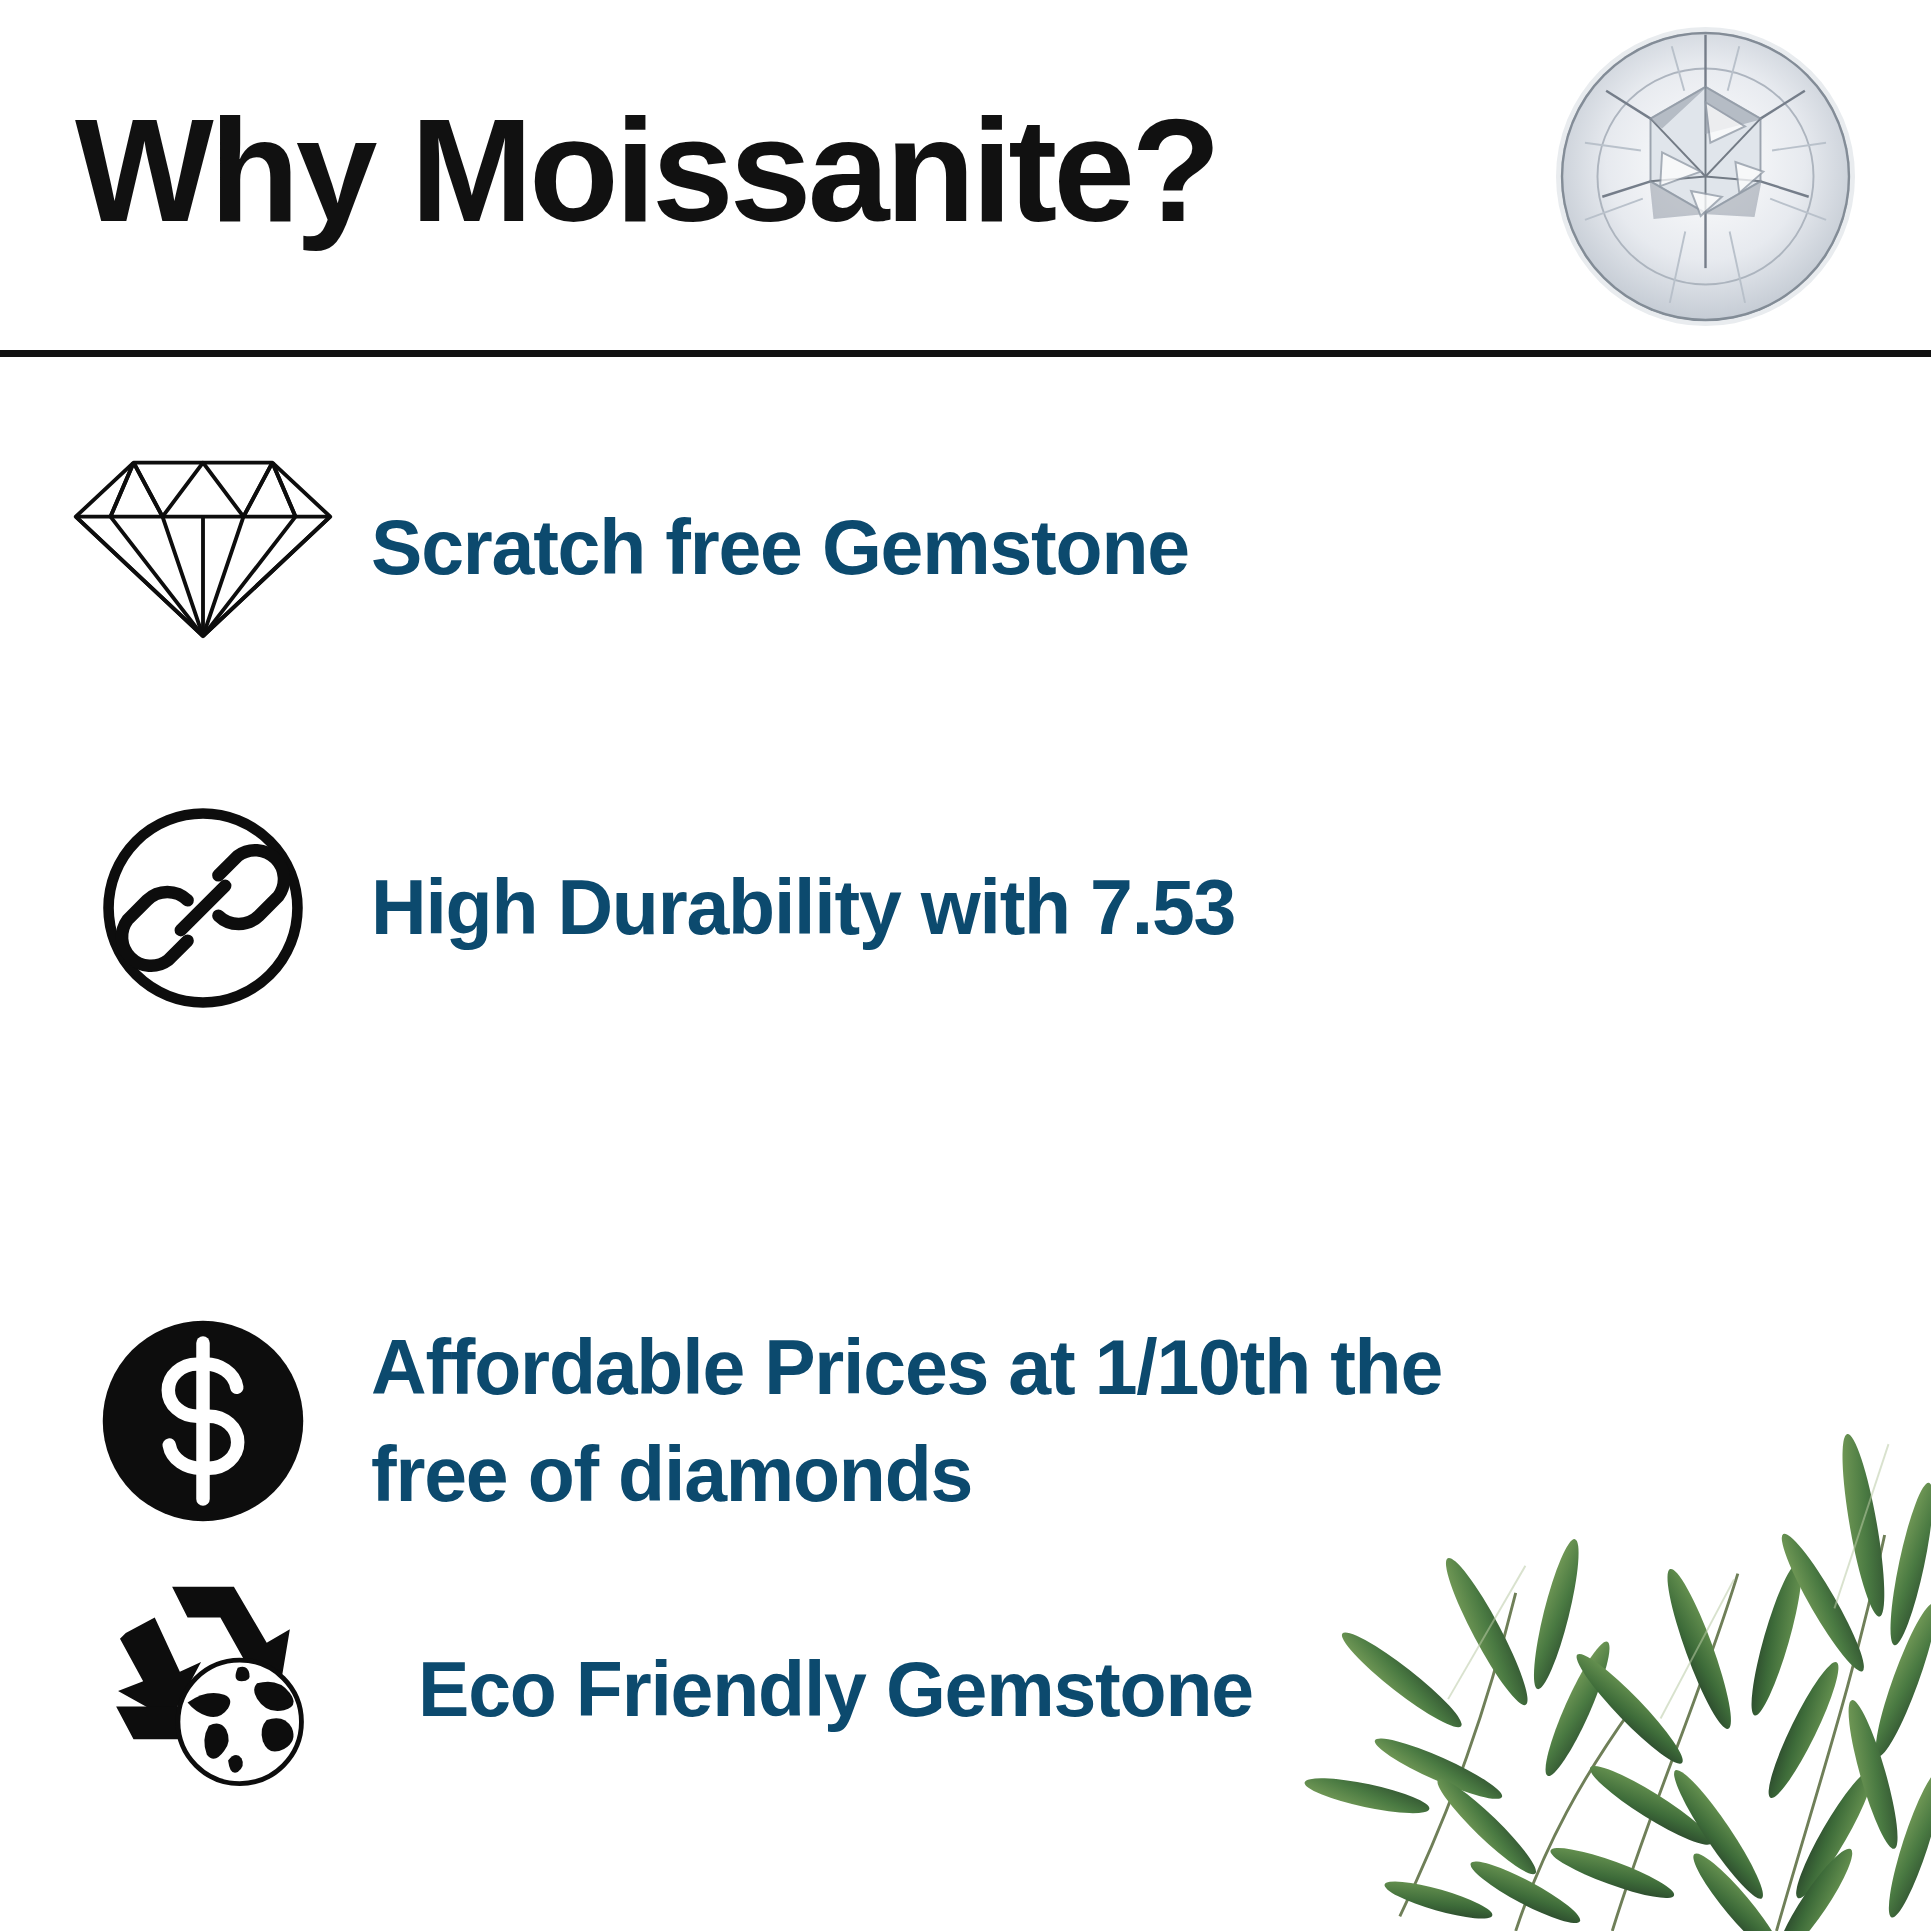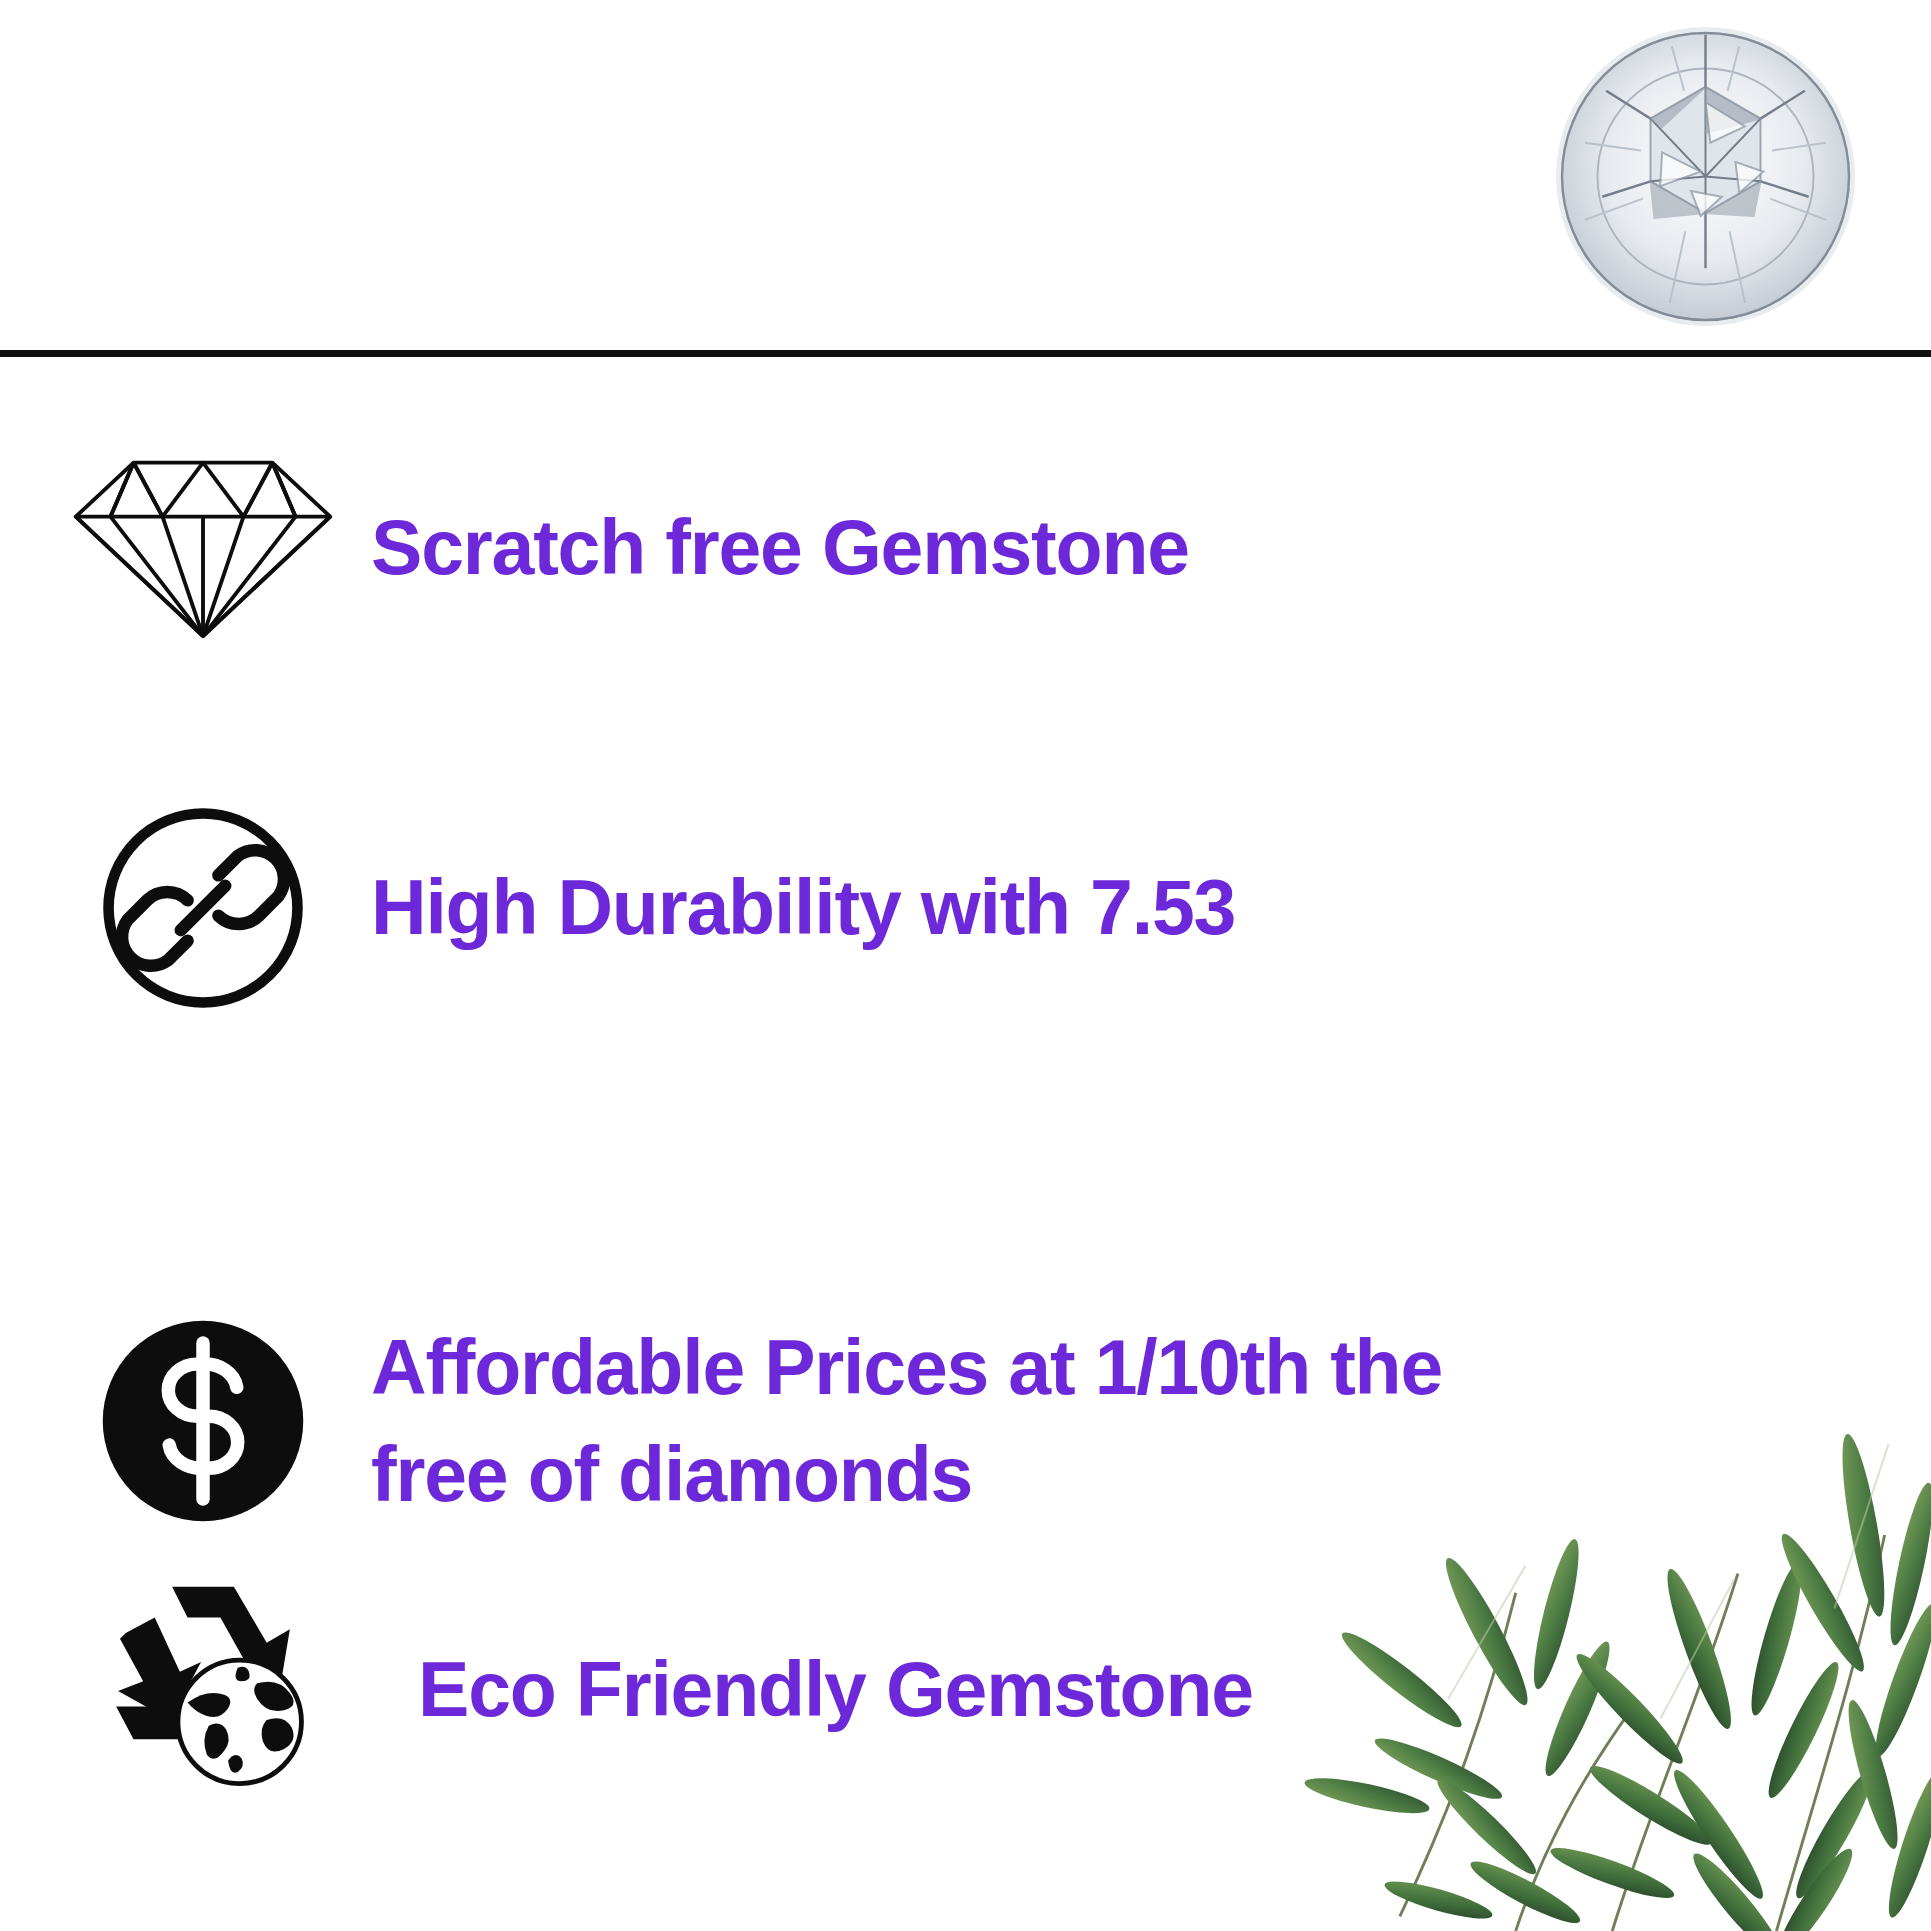--- a/index.html
+++ b/index.html
@@ -35,21 +35,21 @@
 
   
   .feature{position:absolute;display:flex;align-items:center;}
   .feature .icon-wrap{
     width:290px;min-width:290px;
     display:flex;align-items:center;justify-content:center;
   }
   .feature .ftext{
     font-size:77px;line-height:1.38;
     font-weight:600;letter-spacing:-1.2px;
-    color:#6d28d9;
+    color:#0c4a6e;
     padding-left:23px;
   }
 
   #f1{left:58px;top:439px;width:1641px;height:217px;}
   #f2{left:58px;top:753px;width:1738px;height:309px;}
   #f3{left:58px;top:1266px;width:1786px;height:309px;}
   #f4{left:58px;top:1564px;width:1641px;height:251px;gap:47px;}
 
   
   .foliage{
@@ -59,20 +59,21 @@
   }
   .foliage svg{display:block;width:734px;height:541px;}
 </style>
 </head>
 <body>
 
 <div class="page">
 
   <div class="header">
 
+    <div class="title">Why Moissanite?</div>
 
     <div class="gem-photo">
       <svg viewBox="0 0 310 310" xmlns="http://www.w3.org/2000/svg">
         <defs>
           <radialGradient id="gemBg" cx="50%" cy="45%" r="62%">
             <stop offset="0%" stop-color="#ffffff"></stop>
             <stop offset="55%" stop-color="#e7eaef"></stop>
             <stop offset="100%" stop-color="#b9c1cb"></stop>
           </radialGradient>
           <clipPath id="gemClip">

